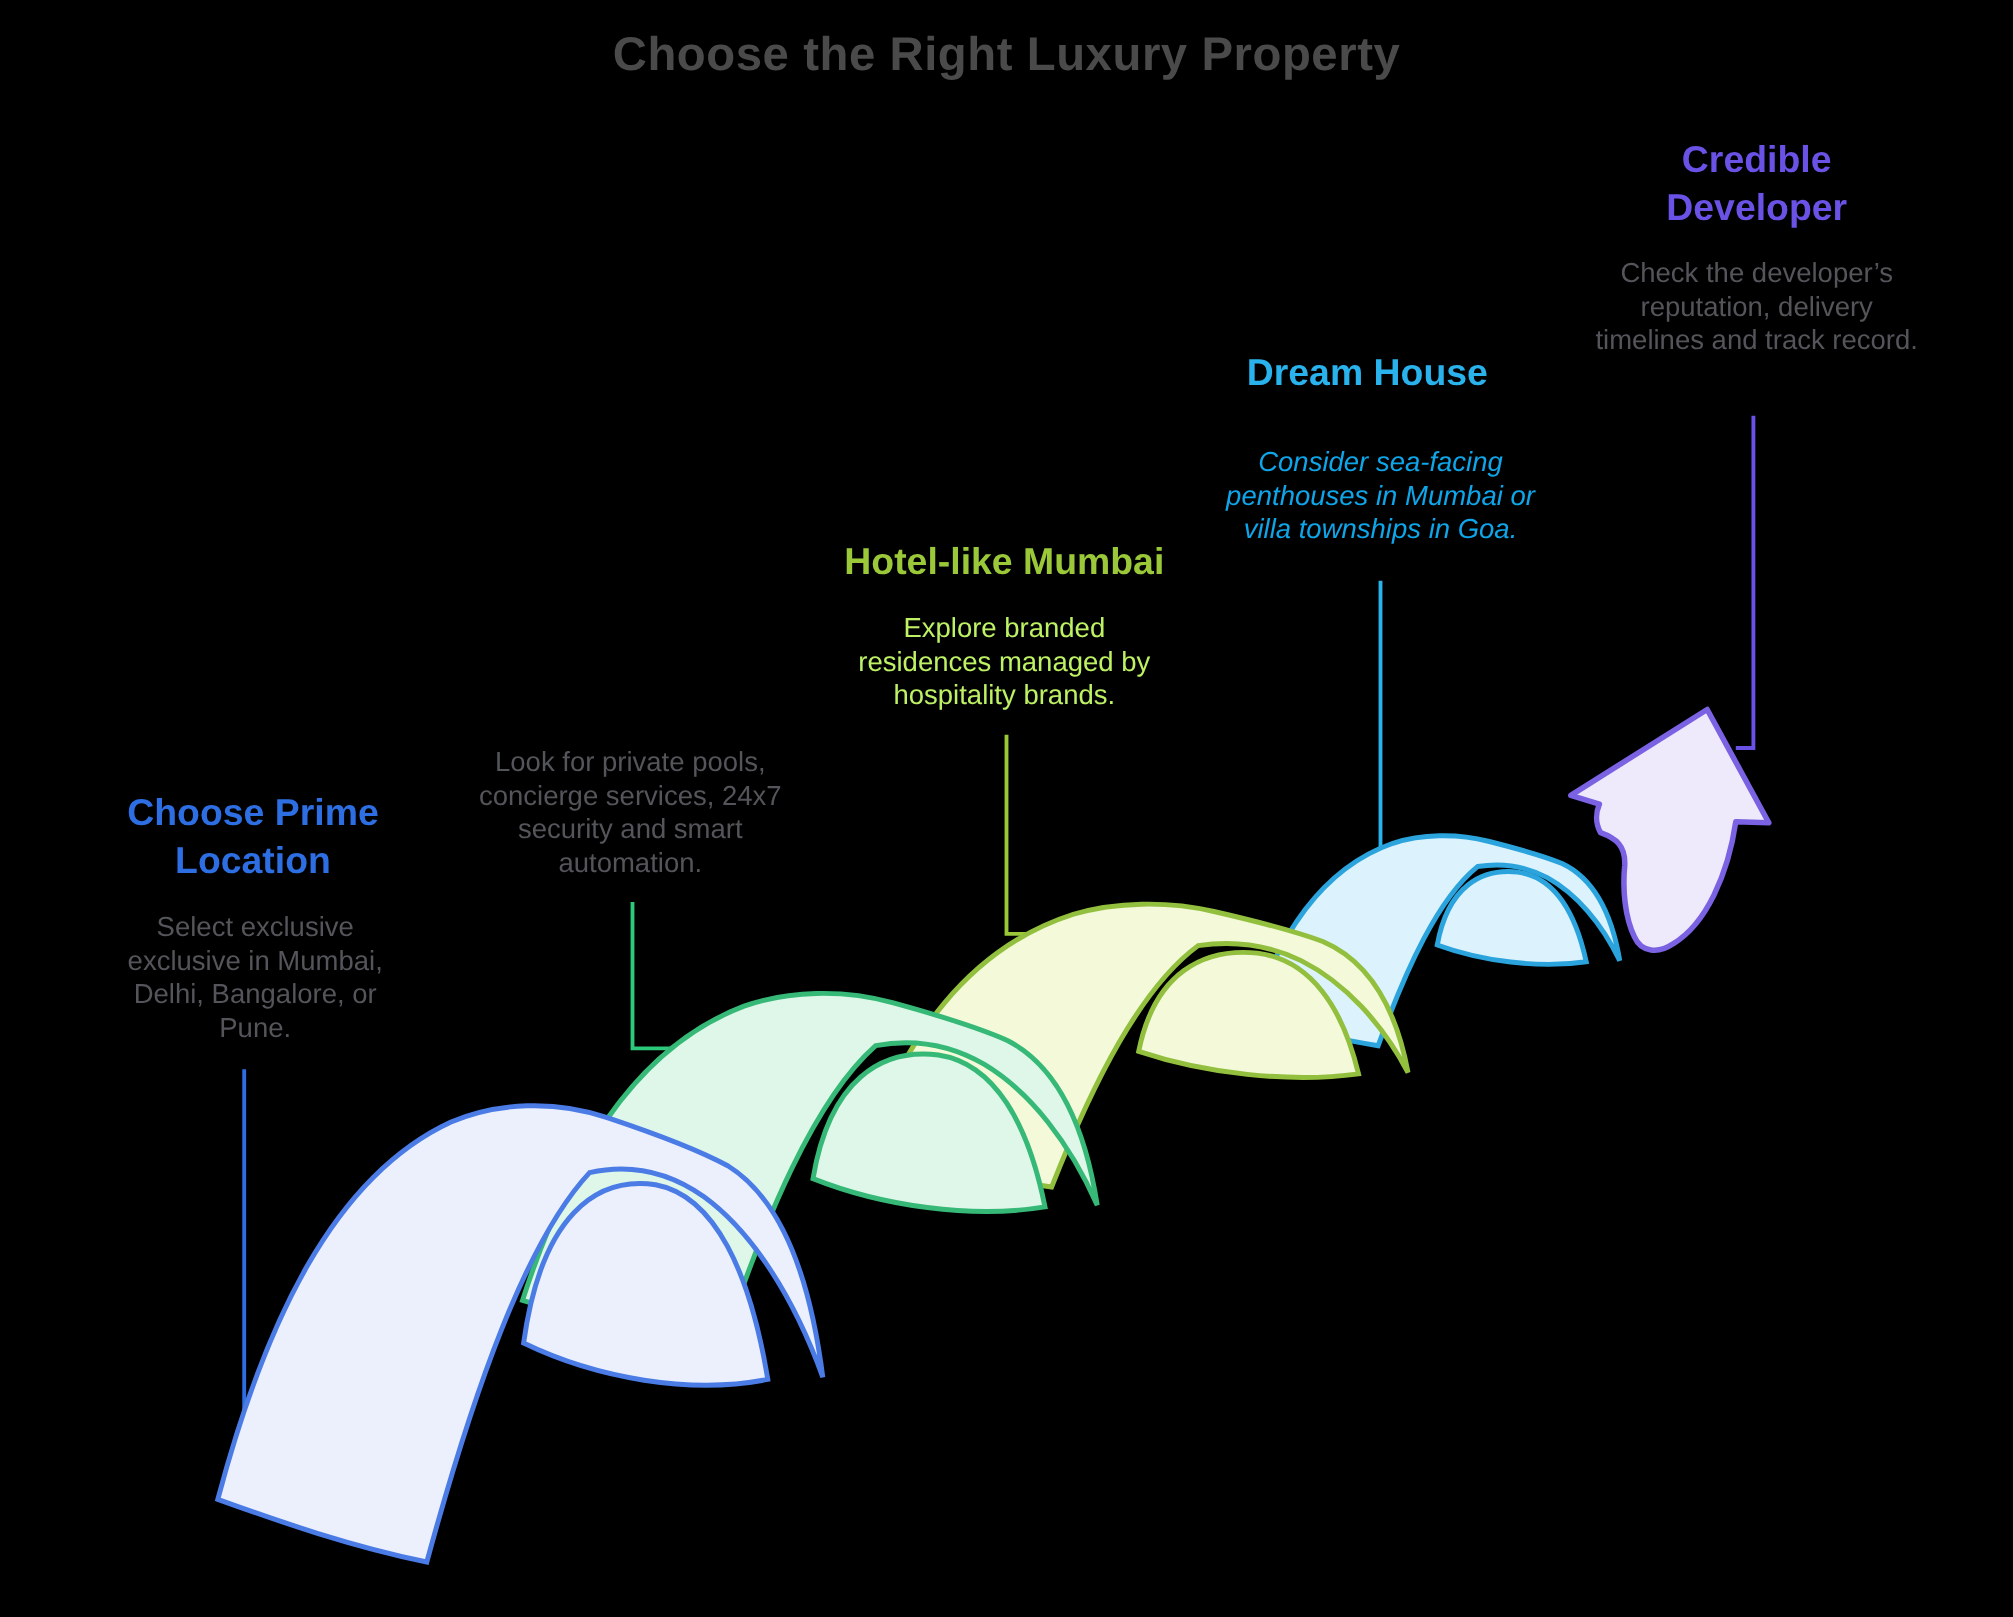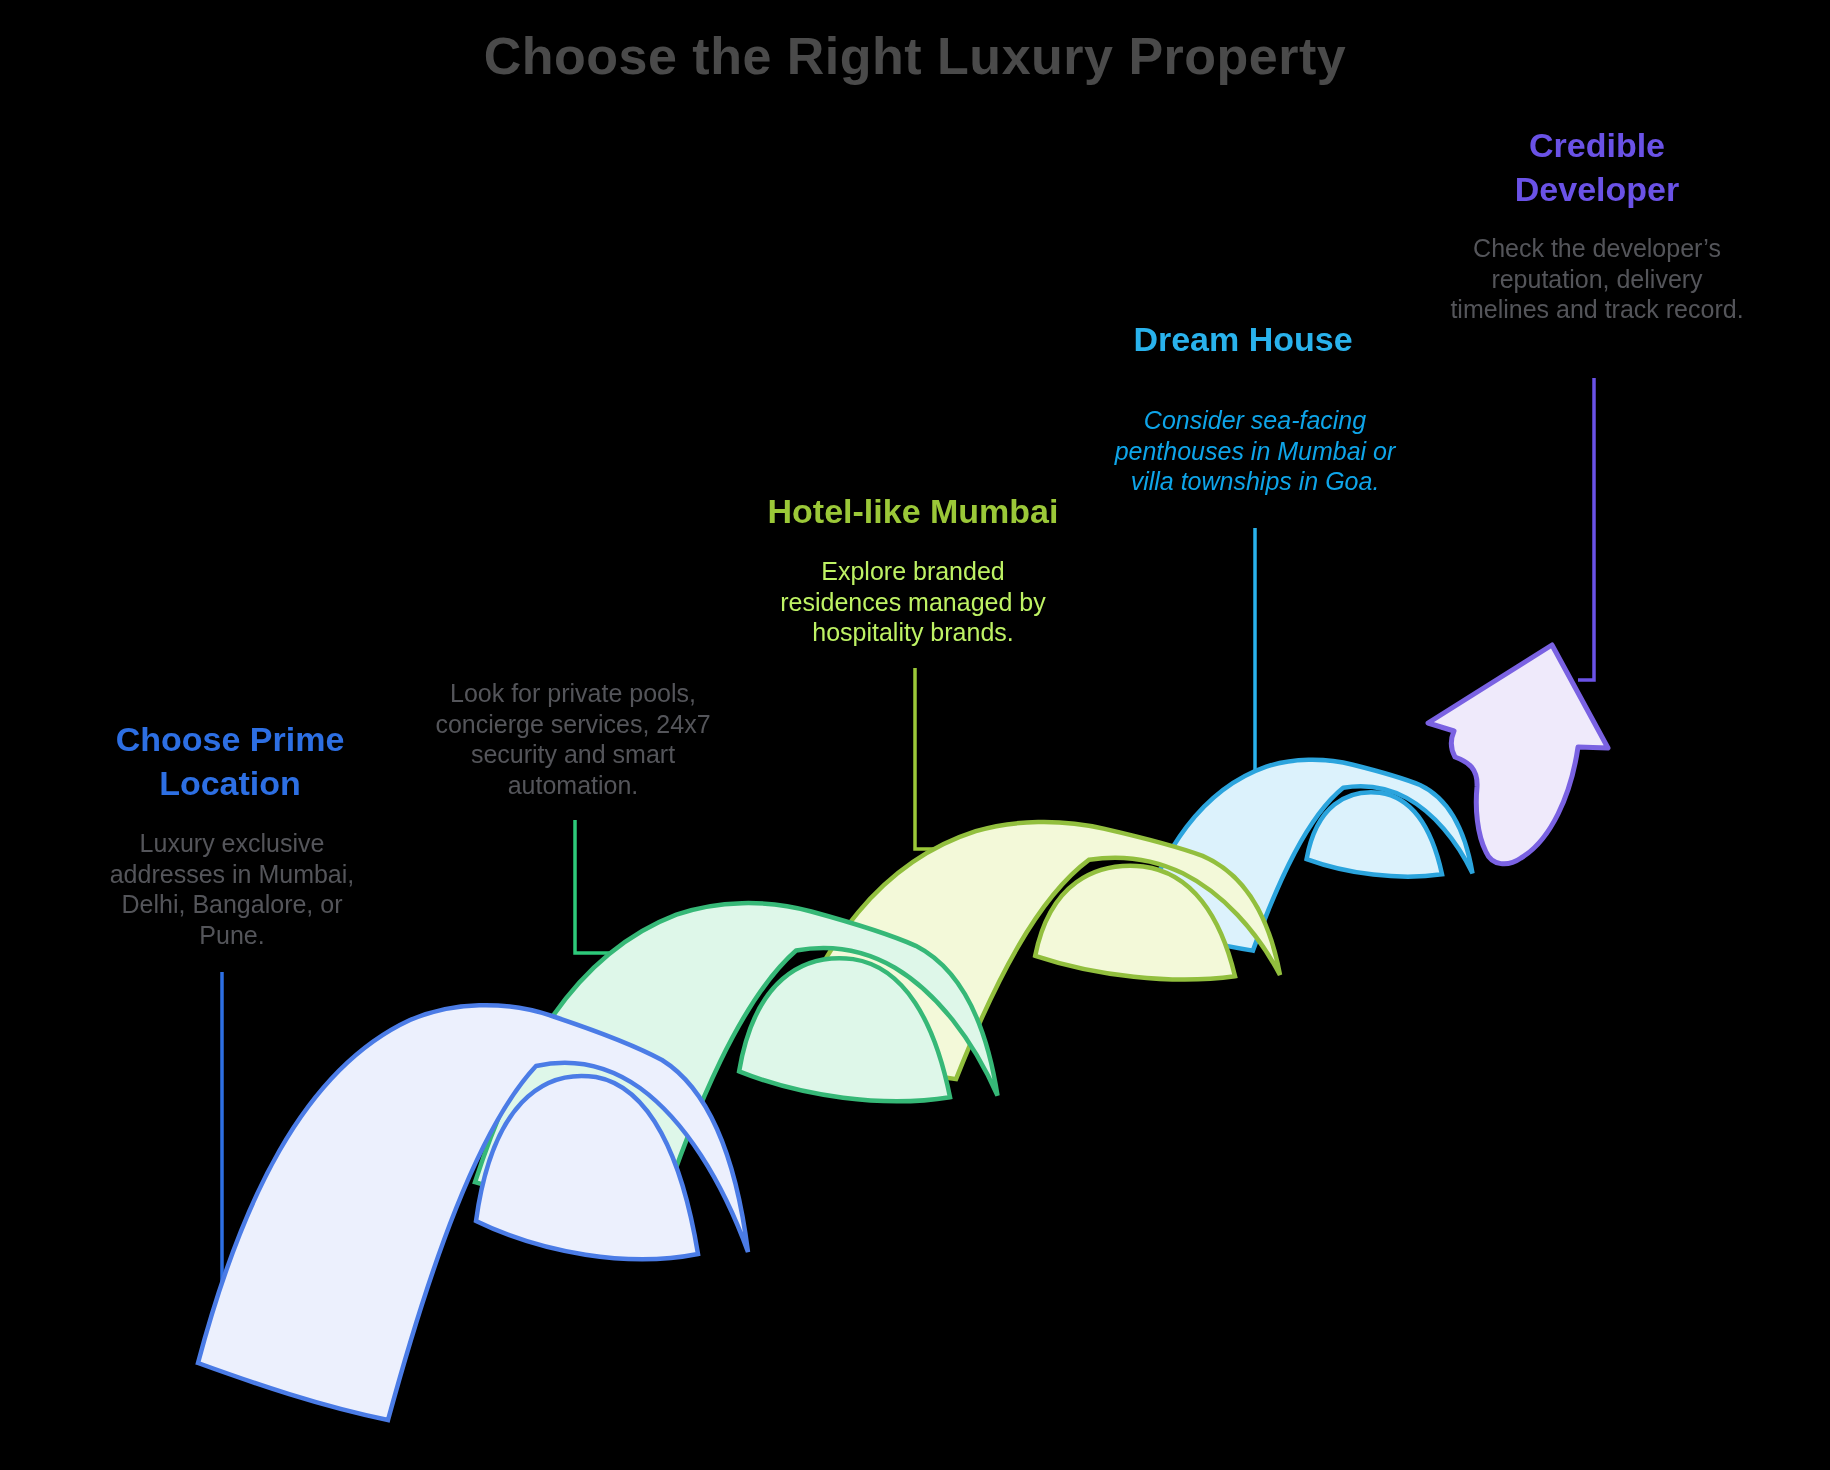--- a/index.html
+++ b/index.html
@@ -6,21 +6,21 @@
   #canvas{
     position:relative;
     width:1830px;height:1470px;
     overflow:hidden;
     font-family:"Liberation Sans", sans-serif;
   }
   #ribbon-svg{position:absolute;left:0;top:0;}
   .page-title{
     position:absolute;
     transform:translateX(-50%);
-    font-size:52px;font-weight:700;
+    font-size:43px;font-weight:700;
     white-space:nowrap;
     letter-spacing:0.5px;
   }
   .step-title{
     position:absolute;
     transform:translateX(-50%);
     font-size:34px;font-weight:700;
     line-height:1.28;text-align:center;
   }
   .step-desc{
@@ -86,21 +86,21 @@
              C 1477,834 1475,808 1477,787
              C 1478,769 1469,762 1455,757
              C 1450,748 1451,738 1454,731
              L 1428,723
              L 1552,645 Z" stroke-width="5" stroke-linejoin="round" fill="#efeafb" stroke="#7a62e2"></path>
   </svg>
 
   <div class="page-title" style="left: 915px; top: 26px; color: rgb(74, 74, 74);">Choose the Right Luxury Property</div>
 
   <div class="step-title" style="left: 230px; top: 718px; width: 260px; color: rgb(45, 111, 227);">Choose Prime Location</div>
-  <div class="step-desc" style="left: 232px; top: 828px; width: 285px; color: rgb(84, 85, 90);">Luxury exclusive addresses in Mumbai, Delhi, Bangalore, or Pune.</div>
+  <div class="step-desc" style="left: 232px; top: 828px; width: 285px; color: rgb(84, 85, 90);">Select exclusive exclusive in Mumbai, Delhi, Bangalore, or Pune.</div>
 
   <div class="step-desc" style="left: 573px; top: 678px; width: 320px; color: rgb(84, 85, 90);">Look for private pools, concierge services, 24x7 security and smart automation.</div>
 
   <div class="step-title" style="left: 913px; top: 490px; width: 340px; color: rgb(155, 200, 56);">Hotel-like Mumbai</div>
   <div class="step-desc" style="left: 913px; top: 556px; width: 310px; color: #bef264;">Explore branded residences managed by hospitality brands.</div>
 
   <div class="step-title" style="left: 1243px; top: 318px; width: 300px; color: rgb(41, 178, 236);">Dream House</div>
   <div class="step-desc" style="left: 1255px; top: 405px; width: 300px; color: #0ea5e9; font-style: italic;">Consider sea-facing penthouses in Mumbai or villa townships in Goa.</div>
 
   <div class="step-title" style="left: 1597px; top: 124px; width: 210px; color: rgb(106, 82, 230);">Credible Developer</div>

